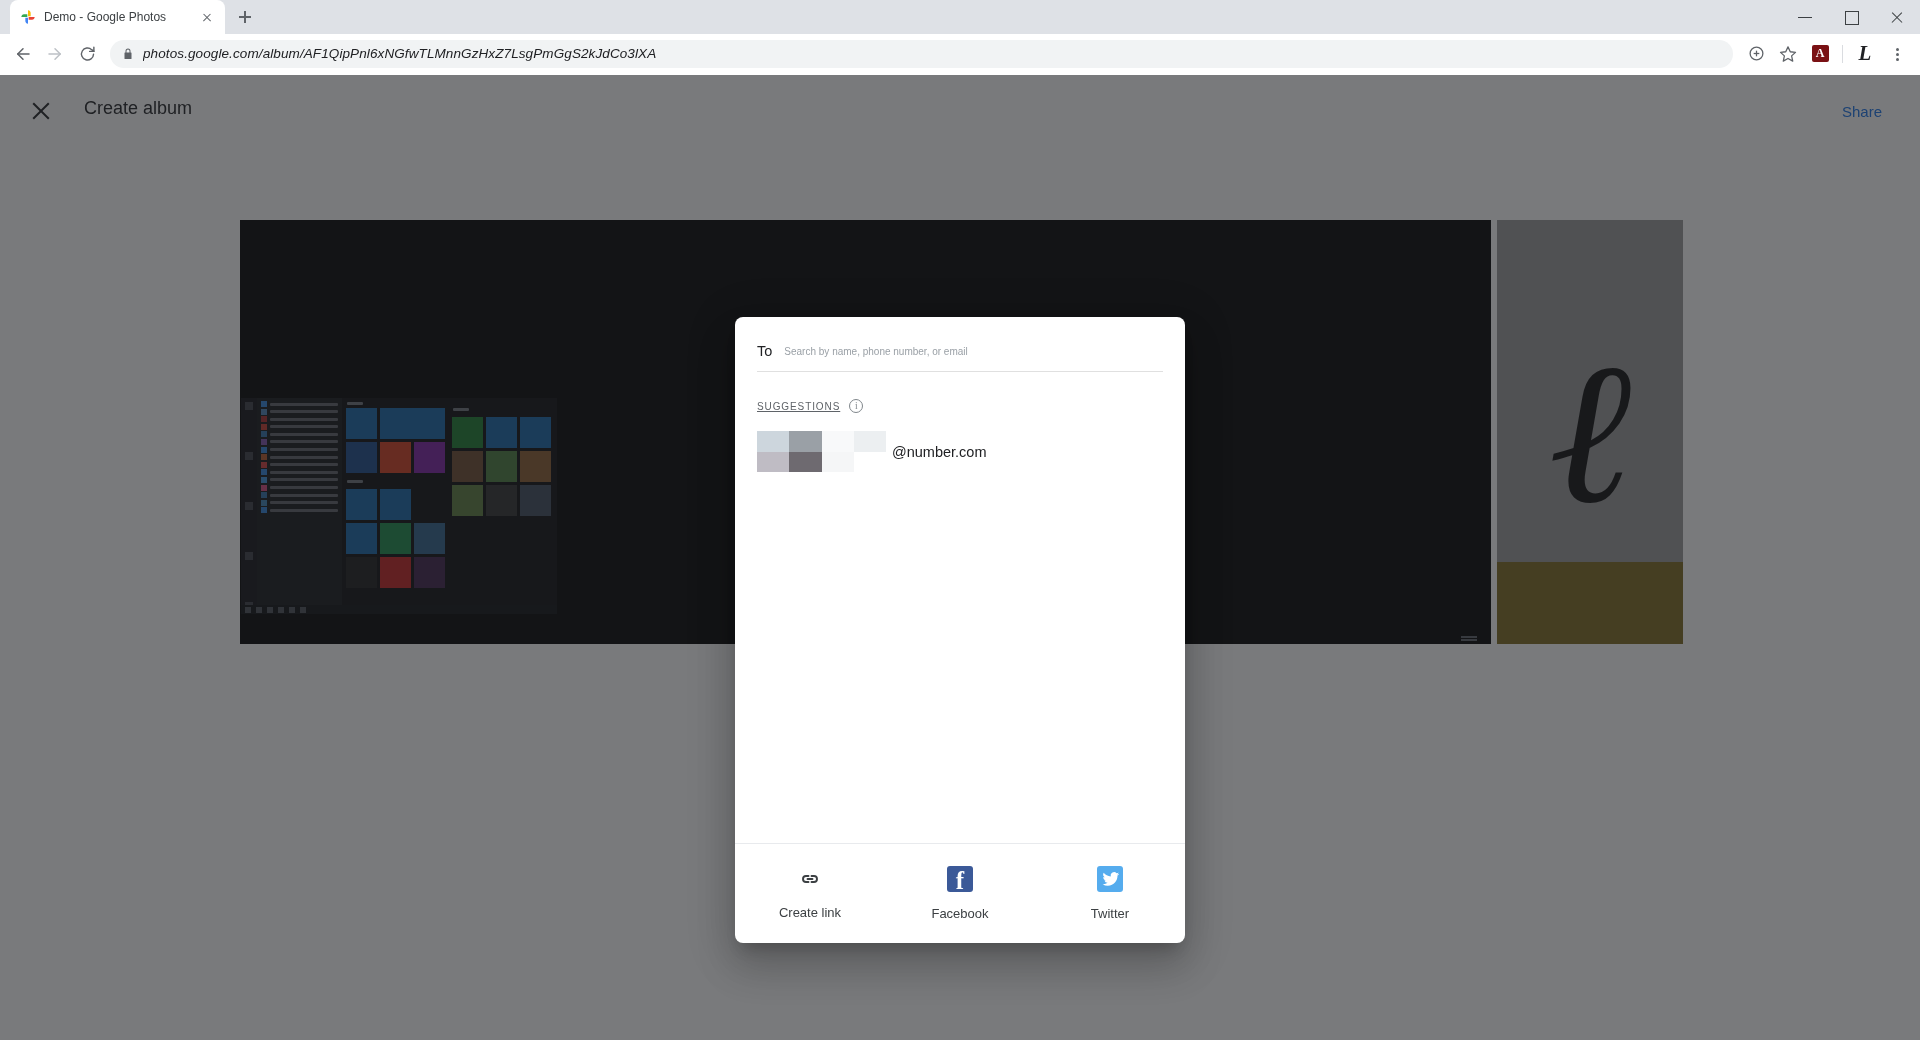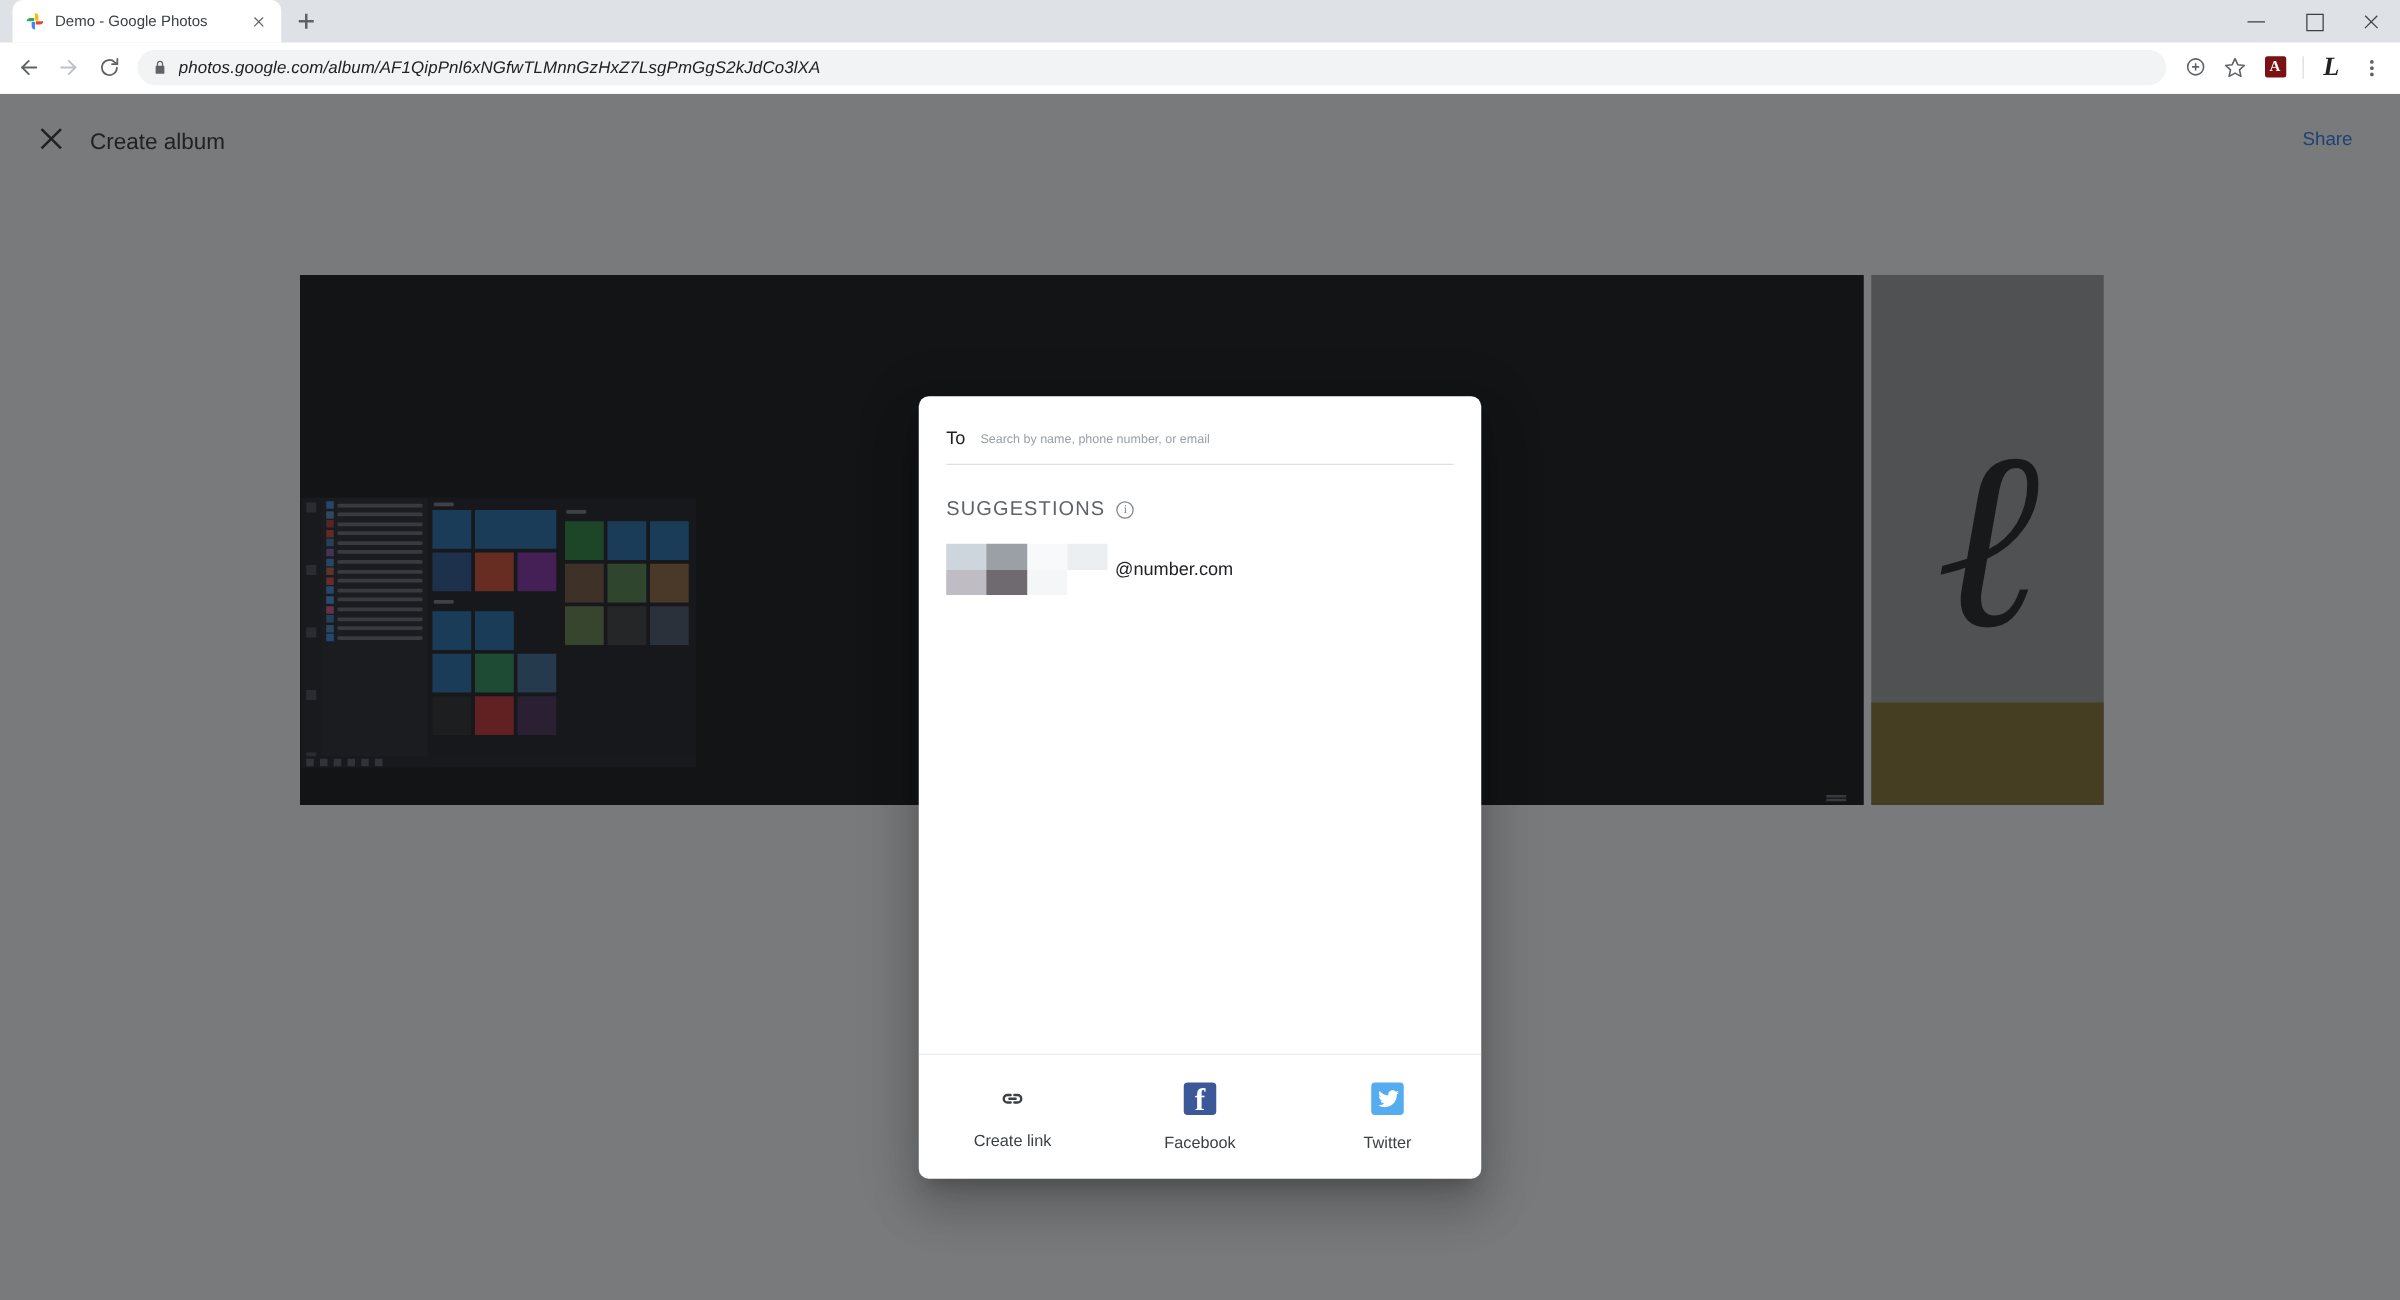--- a/index.html
+++ b/index.html
@@ -120,21 +120,21 @@
 
   
   .page {
     position:absolute; top:75px; left:0;
     width:1920px; height:965px; background:#ffffff; overflow:hidden;
   }
   .gp-header {
     height:72px; display:flex; align-items:center;
     padding:0 28px; justify-content:space-between;
   }
-  .gp-header-left { display:flex; align-items:flex-end; gap:18px; }
+  .gp-header-left { display:flex; align-items:flex-start; gap:30px; }
   .gp-close {
     width:26px; height:26px; position:relative; cursor:pointer;
   }
   .gp-close::before, .gp-close::after {
     content:""; position:absolute; left:2px; top:12px;
     width:22px; height:2px; background:#202124;
   }
   .gp-close::before { transform:rotate(45deg); }
   .gp-close::after  { transform:rotate(-45deg); }
   .gp-title-bar { font-size:18px; color:#202124; }
@@ -264,21 +264,21 @@
     flex:1; border:none; outline:none; font-size:10px;
     color:#202124; font-family:"Liberation Sans", sans-serif;
     background:transparent;
   }
   .to-input::placeholder { color:#9aa0a6; }
 
   .sugg-head {
     margin:27px 22px 0 22px; display:flex; align-items:center; gap:9px;
   }
   .sugg-label {
-    font-size:16px; color:#5f6368; letter-spacing:0.9px; font-weight:500;
+    font-size:10px; color:#5f6368; letter-spacing:0.9px; font-weight:500;text-decoration:underline;
   }
   .info-ico {
     width:14px; height:14px; border:1.2px solid #80868b;
     border-radius:50%; display:flex; align-items:center;
     justify-content:center; font-size:9.5px; color:#80868b;
     font-family:"Liberation Serif", serif; cursor:pointer; flex:0 0 14px;
   }
 
   .sugg-list { margin-top:14px; flex:1; overflow:hidden; }
   .sugg-item {

